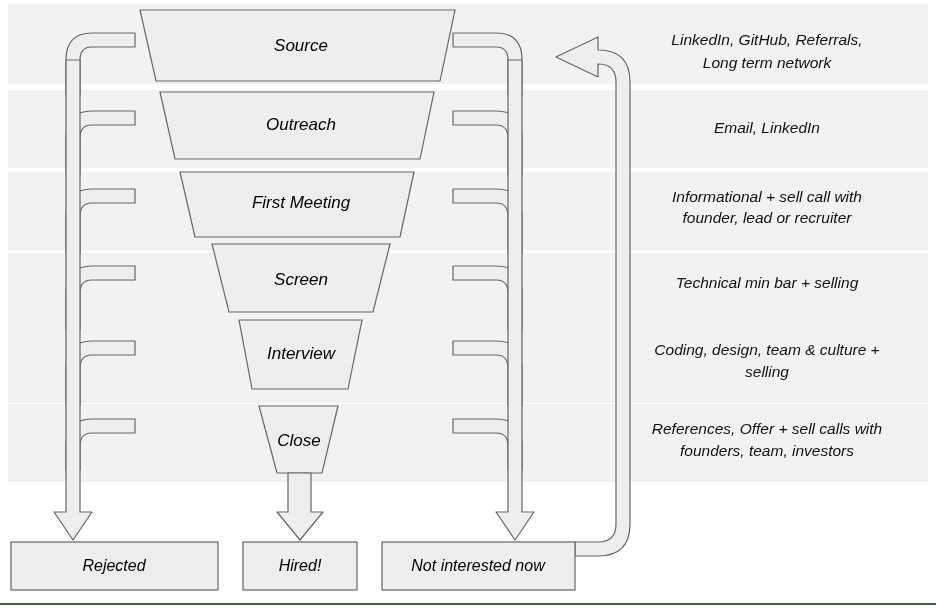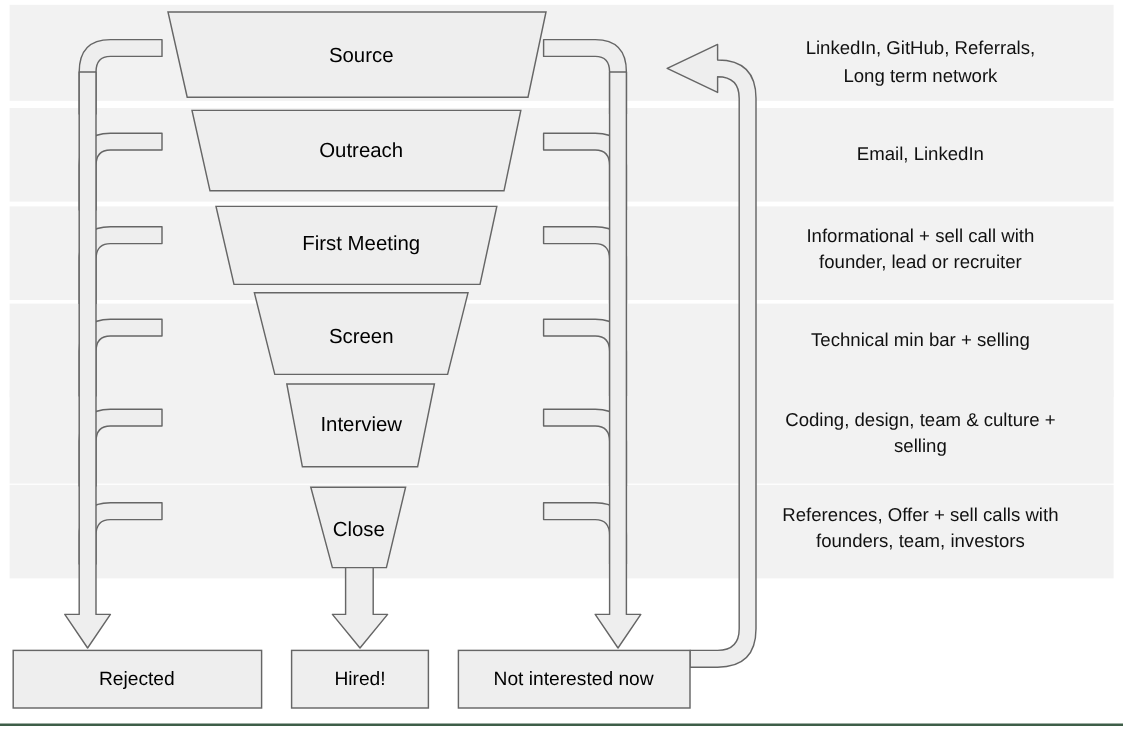--- a/index.html
+++ b/index.html
@@ -12,20 +12,21 @@
     width: 936px;
     height: 608px;
     font-family: "Liberation Sans", sans-serif;
     overflow: hidden;
   }
   #diagram-root {
     position: relative;
     width: 936px;
     height: 443px;
     background: #ffffff;
+    font-style: italic;
   }
   svg#funnel-svg {
     position: absolute;
     left: 0;
     top: 0;
     width: 936px;
     height: 608px;
     display: block;
   }
   .band-rect {

